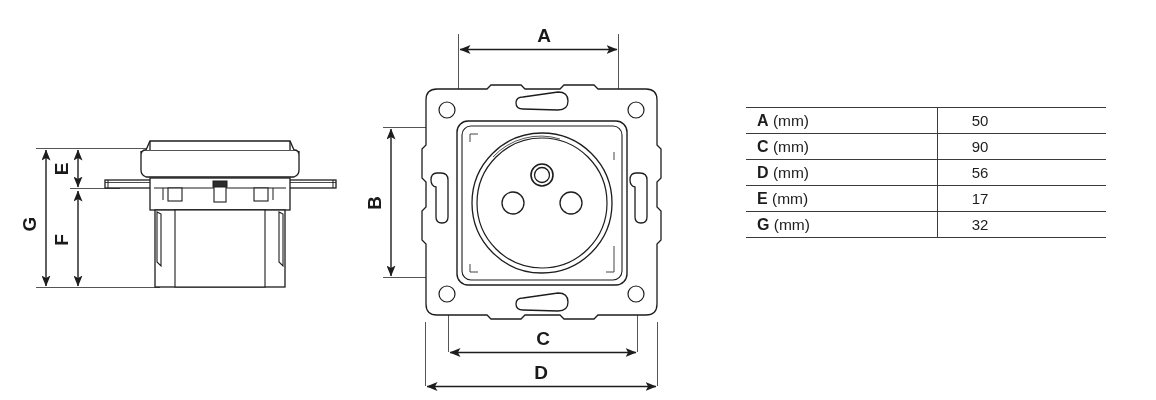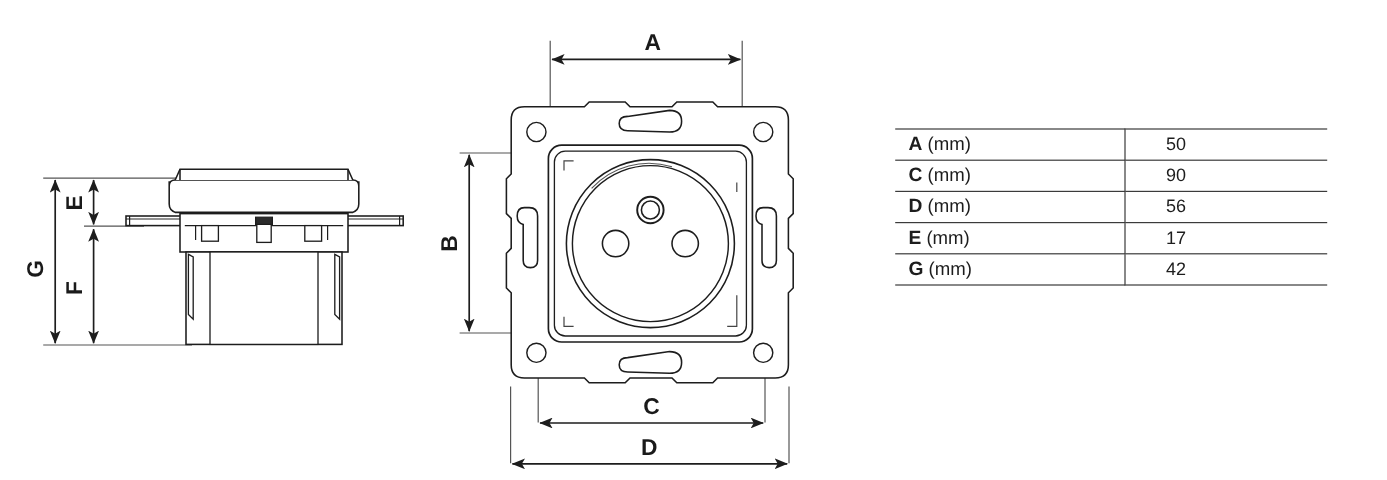--- a/index.html
+++ b/index.html
@@ -258,18 +258,18 @@
           <span class="key-letter">E</span>
           <span class="key-unit">(mm)</span>
         </td>
         <td class="val-cell">17</td>
       </tr>
       <tr>
         <td class="key-cell">
           <span class="key-letter">G</span>
           <span class="key-unit">(mm)</span>
         </td>
-        <td class="val-cell">42</td>
+        <td class="val-cell">32</td>
       </tr>
     </tbody>
   </table>
 
 </div>
 
 </body></html>

